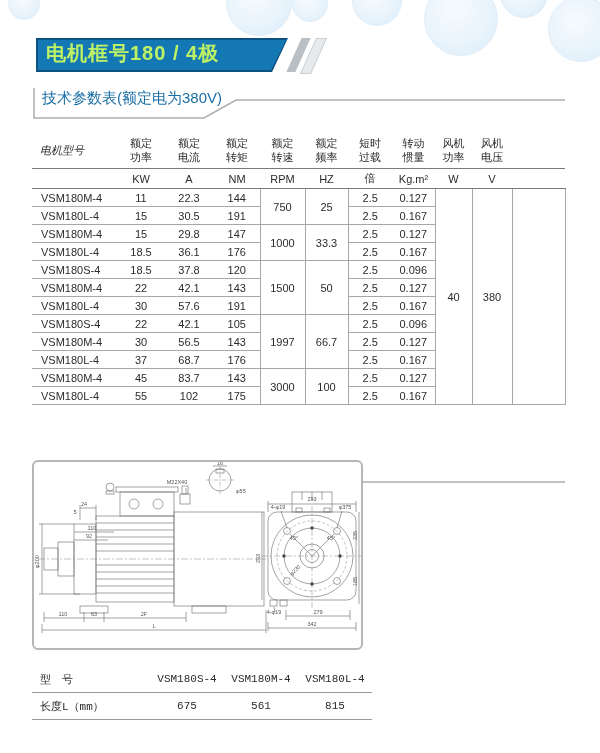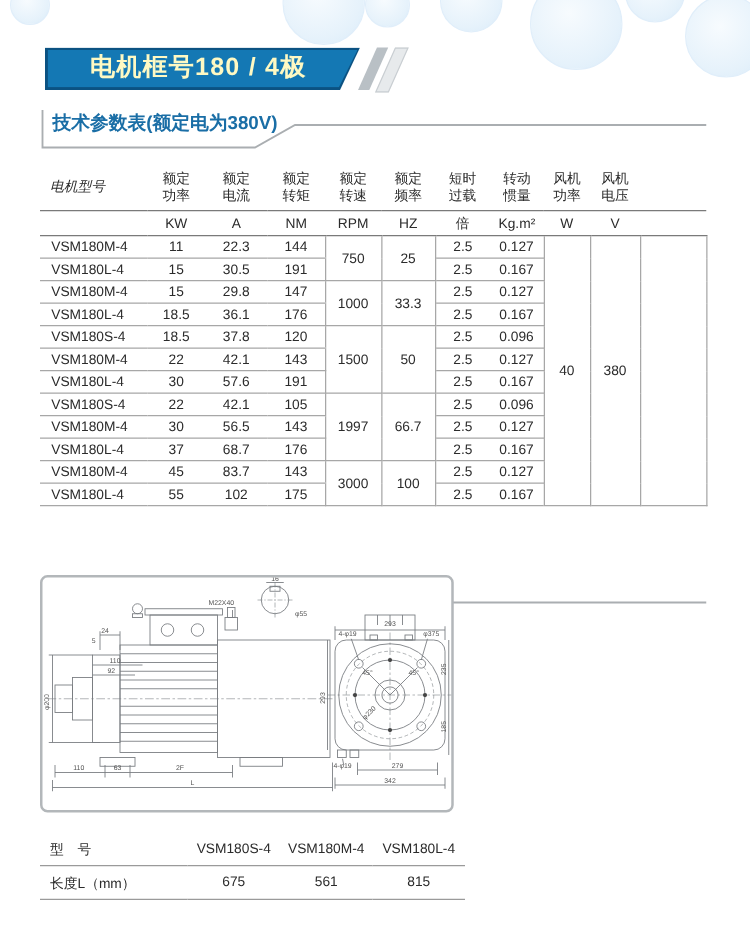--- a/index.html
+++ b/index.html
@@ -6,27 +6,27 @@
   .page{position:relative;width:600px;height:753px;background:#ffffff;overflow:hidden;
         font-family:"Liberation Sans","DejaVu Sans",sans-serif;color:#2b2b2b;}
   .bub{position:absolute;border-radius:50%;
        background:radial-gradient(circle at 42% 38%, #f7fbfe 0%, #e6f2fb 65%, #d9ebf9 100%);
        border:1px solid #e0eefa;}
   .series-title{position:absolute;left:40px;top:6px;font-size:21px;color:#3c3c3c;}
   .banner{position:absolute;left:36px;top:38px;width:252px;height:34px;background:#0b5282;
           clip-path:polygon(0 0,100% 0,calc(100% - 16px) 100%,0 100%);}
   .banner-inner{position:absolute;left:2px;top:2px;right:2px;bottom:2px;background:#1478b4;
           clip-path:polygon(0 0,100% 0,calc(100% - 15px) 100%,0 100%);}
-  .banner-label{position:absolute;left:10px;top:2px;font-size:20px;font-weight:bold;color:#fef9c3;letter-spacing:1px;margin-left:26px;}
+  .banner-label{position:absolute;left:10px;top:2px;font-size:20px;font-weight:bold;color:#bef264;letter-spacing:1px;}
   .stripe{position:absolute;top:38px;height:34px;width:9px;transform:skewX(-24deg);}
   .stripe1{left:294px;background:#b9c0c5;}
   .stripe2{left:308px;background:#e7eaec;border:1px solid #c9ced2;}
   .section{position:absolute;left:32px;width:536px;height:38px;}
   .section svg{position:absolute;left:0;top:0;}
-  .section-label{position:absolute;left:10px;top:3px;font-size:15px;font-weight:bold;color:#1a6ea6;}
+  .section-label{position:absolute;left:10px;top:3px;font-size:15px;font-weight:normal;color:#1a6ea6;}
   
   .spec{position:absolute;left:32px;top:134px;}
   table{border-collapse:collapse;}
   .t{width:533px;font-size:11px;color:#2b2b2b;table-layout:fixed;}
   .t th,.t td{padding:0;text-align:center;vertical-align:middle;font-weight:normal;}
   .t .hr1 th{height:34px;border-bottom:1px solid #7a7a7a;line-height:1.25;}
   .t .hr1 .hspan{display:inline-block;width:24px;}
   .t .hr1 .hl{text-align:left;padding-left:8px;font-style:italic;}
   .t .urow td{height:19px;border-bottom:1px solid #7a7a7a;}
   .t .drow td{height:17px;}
@@ -34,21 +34,21 @@
   .bl{border-left:1px solid #a7a7a7;}
   .br{border-right:1px solid #a7a7a7;}
   .md{text-align:left !important;padding-left:9px !important;}
   
   .draw-box{position:absolute;left:32px;top:460px;width:331px;height:190px;
             border:2px solid #b3b7ba;border-radius:6px;background:#ffffff;box-sizing:border-box;}
   .draw-box svg{position:absolute;left:0;top:0;}
   .dtext{font-size:5.5px;fill:#555;font-family:"Liberation Sans","DejaVu Sans",sans-serif;}
   
   .dimt{position:absolute;left:32px;top:666px;}
-  .dt{width:340px;font-size:11px;color:#2b2b2b;table-layout:fixed;}
+  .dt{width:340px;font-size:11px;color:#2b2b2b;table-layout:fixed;font-family:Liberation Mono, monospace;}
   .dt td{height:26px;text-align:center;border-bottom:1px solid #9a9a9a;padding:0;}
   .dt .dl{text-align:left;padding-left:8px;}
 </style>
 </head>
 <body>
 
 <div class="page">
 
   <div class="bub" style="left:8px;top:-12px;width:30px;height:30px;"></div>
   <div class="bub" style="left:226px;top:-30px;width:64px;height:64px;"></div>

